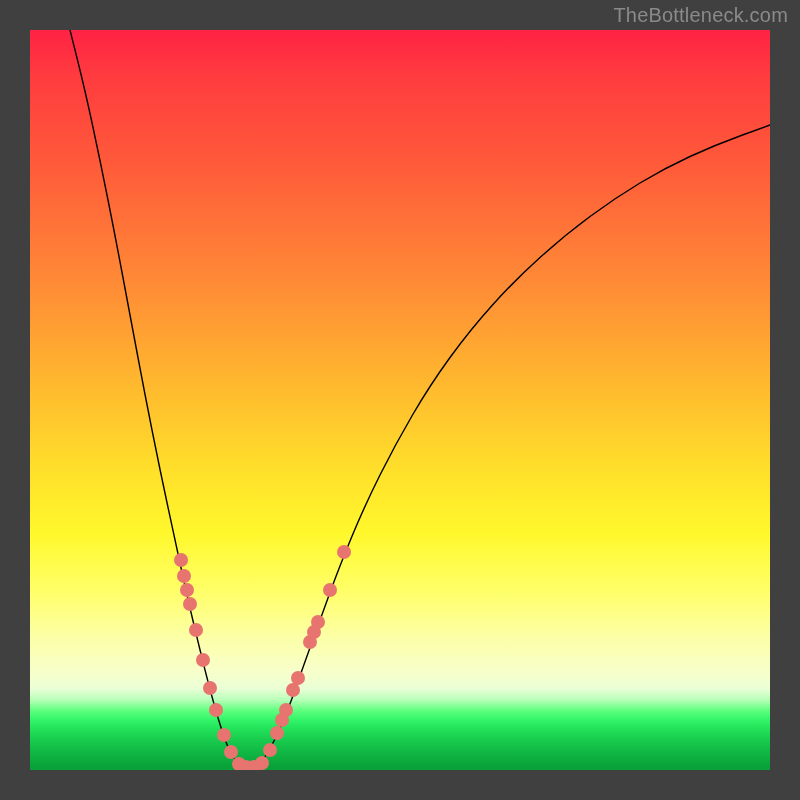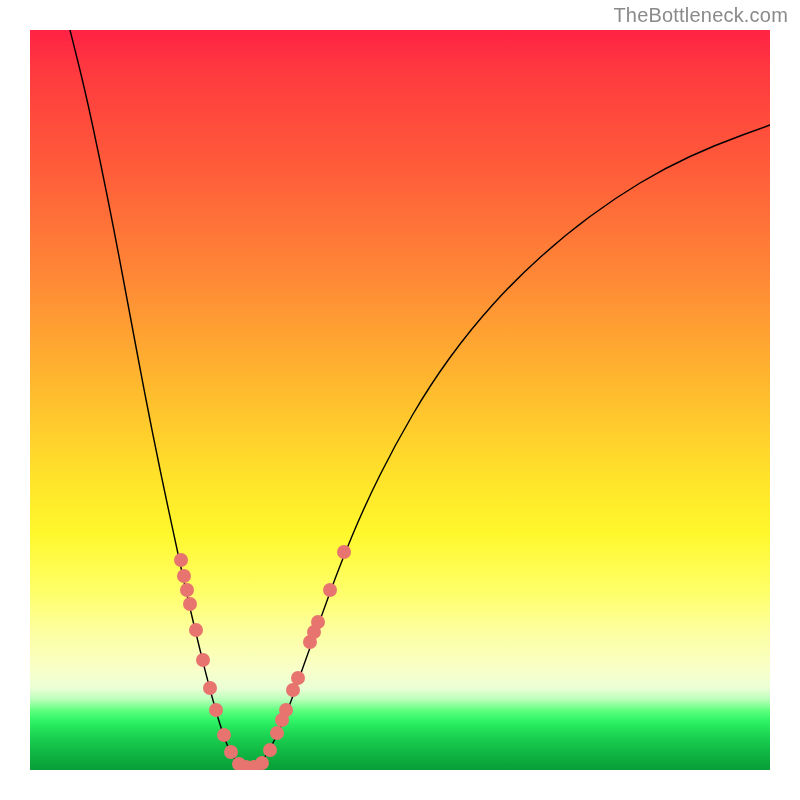--- a/index.html
+++ b/index.html
@@ -10,21 +10,21 @@
     background: #000;
     overflow: hidden;
     font-family: -apple-system, BlinkMacSystemFont, "Segoe UI", Arial, sans-serif;
   }
   .frame {
     position: absolute;
     top: 0;
     left: 0;
     width: 800px;
     height: 800px;
-    background: #ffffff;
+    background: #404040;
   }
   
   .plot-area {
     position: absolute;
     top: 30px;
     left: 30px;
     width: 740px;
     height: 740px;
     
     background:

